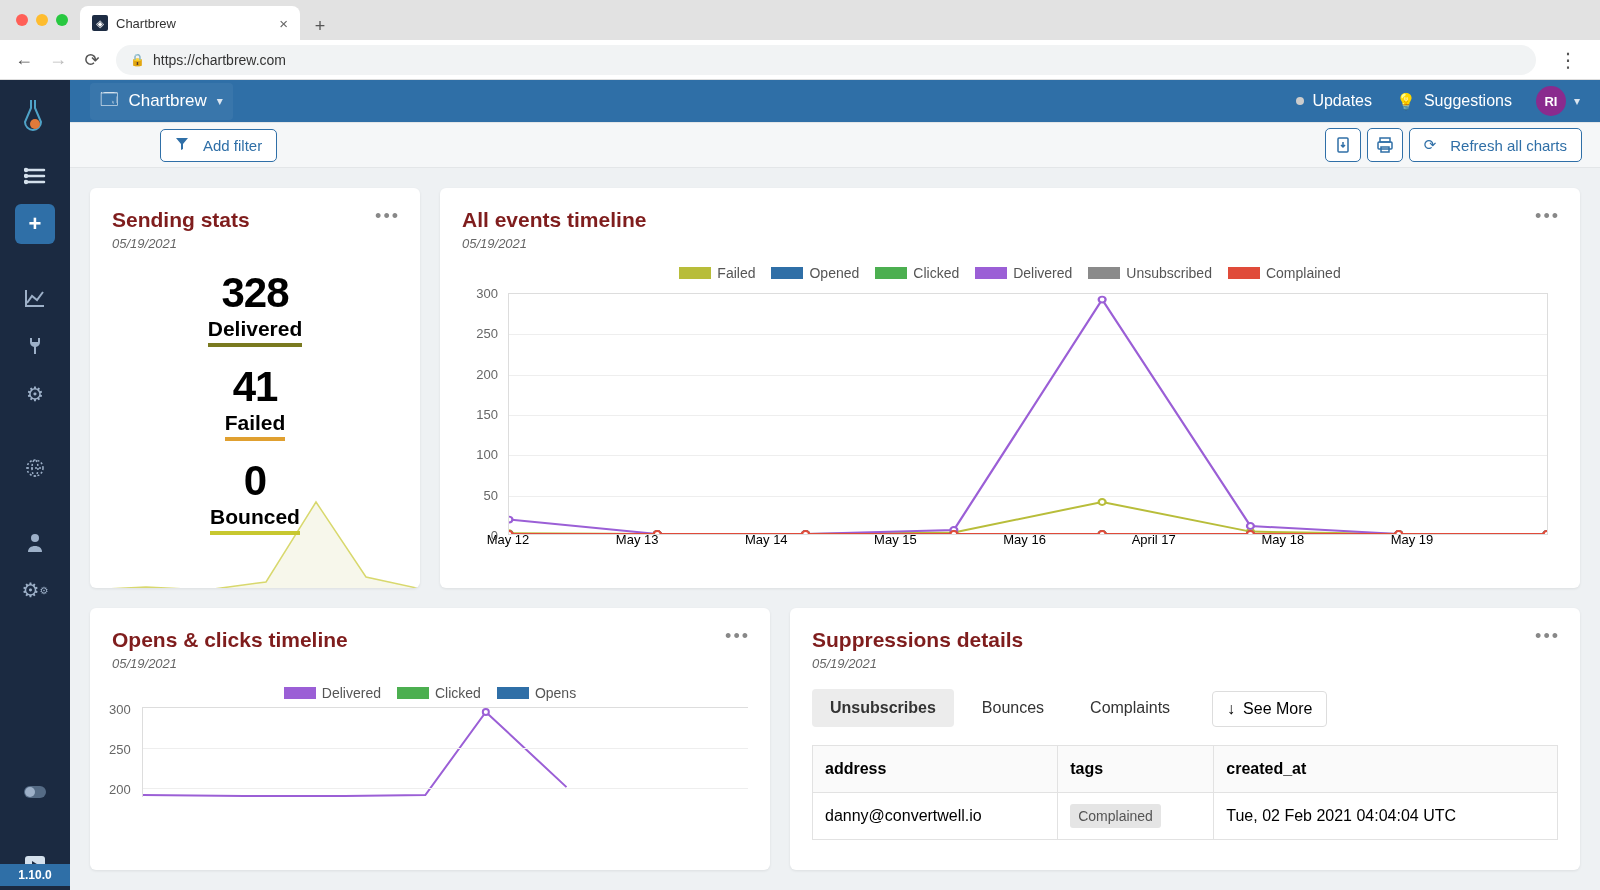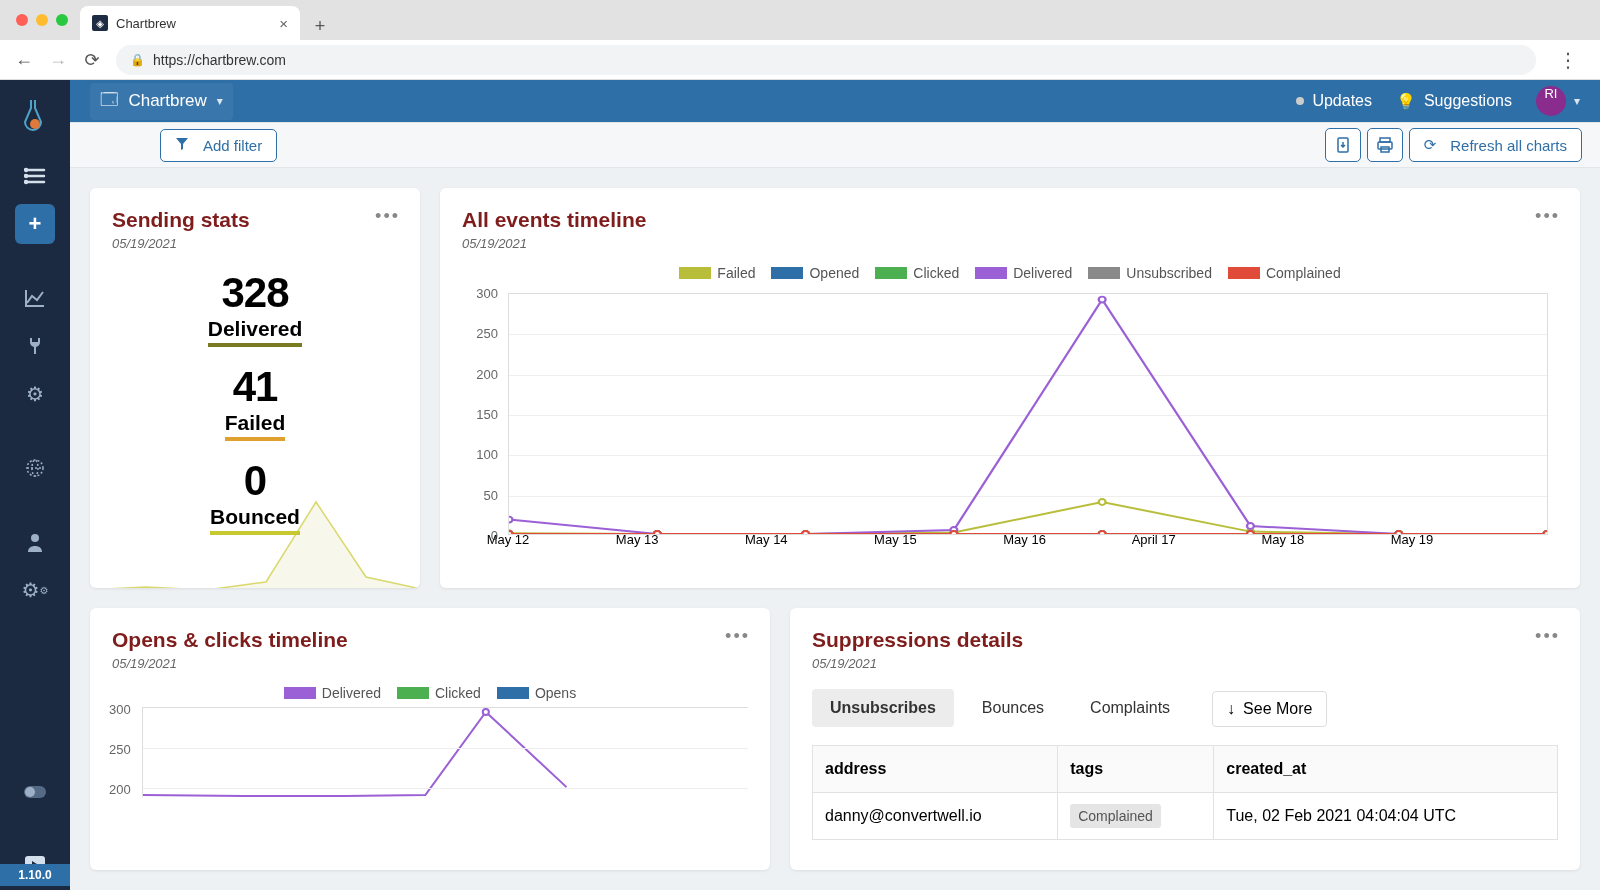--- a/index.html
+++ b/index.html
@@ -32,21 +32,21 @@
   .sb-icon.active { background: #2f6fa7; color: #fff; }
   .sb-spacer-sm { height: 26px; }
   .version { position: absolute; bottom: 4px; left: 0; right: 0; background: #2f6fa7; color: #fff; font-size: 12px; font-weight: 600; text-align: center; padding: 4px 0; }
 
   .main { flex: 1; display: flex; flex-direction: column; }
   .topbar { height: 42px; background: #2f6fa7; color: #fff; display: flex; align-items: center; padding: 0 20px; }
   .project-select { display: flex; align-items: center; gap: 10px; font-size: 17px; font-weight: 500; cursor: pointer; background: rgba(255,255,255,0.05); padding: 4px 10px; border-radius: 4px;}
   .topbar-right { margin-left: auto; display: flex; align-items: center; gap: 24px; }
   .topbar-item { display: flex; align-items: center; gap: 8px; font-size: 16px; cursor: pointer; }
   .dot { width: 8px; height: 8px; border-radius:50%; background: #ccc; display:inline-block;}
-  .avatar { width: 30px; height: 30px; border-radius: 50%; background: #8a2b8e; color: #fff; font-size: 13px; font-weight: 400; display: flex; justify-content: center; }
+  .avatar { width: 30px; height: 30px; border-radius: 50%; background: #8a2b8e; color: #fff; font-size: 13px; font-weight: 700; display: flex; align-items: center; justify-content: center; }
   .caret { font-size: 12px; color: #dbe6f0; }
 
   .toolbar { background: #f5f7f8; border: 1px solid #e3e6e8; border-left:none; border-right:none; height: 46px; display: flex; align-items: center; padding: 0 18px 0 90px; position: relative; }
   .btn-outline { border: 1px solid #2f6fa7; color: #2f6fa7; background: #fff; border-radius: 5px; padding: 7px 14px; font-size: 15px; display: inline-flex; align-items: center; gap: 14px; cursor: pointer; }
   .toolbar-right { margin-left: auto; display: flex; gap: 6px; }
   .btn-icon { border: 1px solid #2f6fa7; color: #2f6fa7; background: #fff; border-radius: 5px; width: 36px; height: 34px; display: flex; align-items:center; justify-content:center; cursor:pointer;}
 
   .canvas { flex: 1; background: #eef1f3; padding: 20px; overflow: hidden; display: grid; grid-template-columns: 330px 1fr; grid-template-rows: 400px 1fr; gap: 20px; }
   .card { background: #fff; border-radius: 6px; box-shadow: 0 1px 3px rgba(0,0,0,0.08); padding: 20px 22px; position: relative; overflow:hidden;}
   .card-title { font-size: 21px; font-weight: 700; color: #7f1d1d; }

